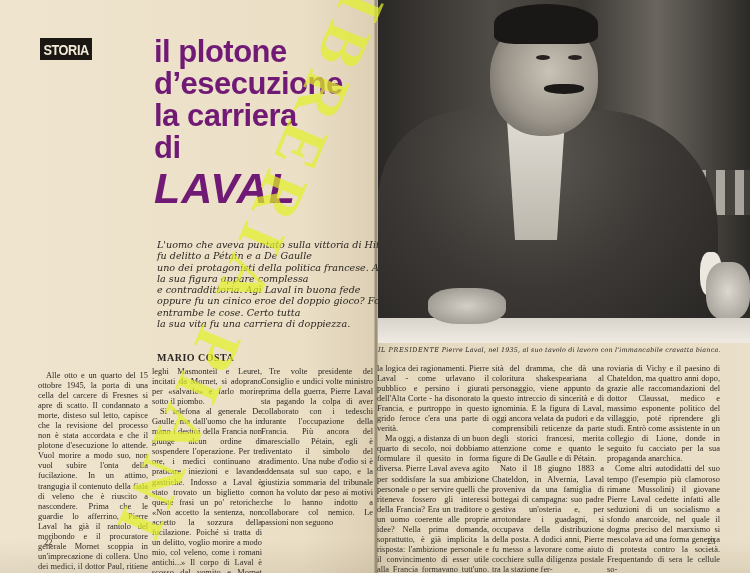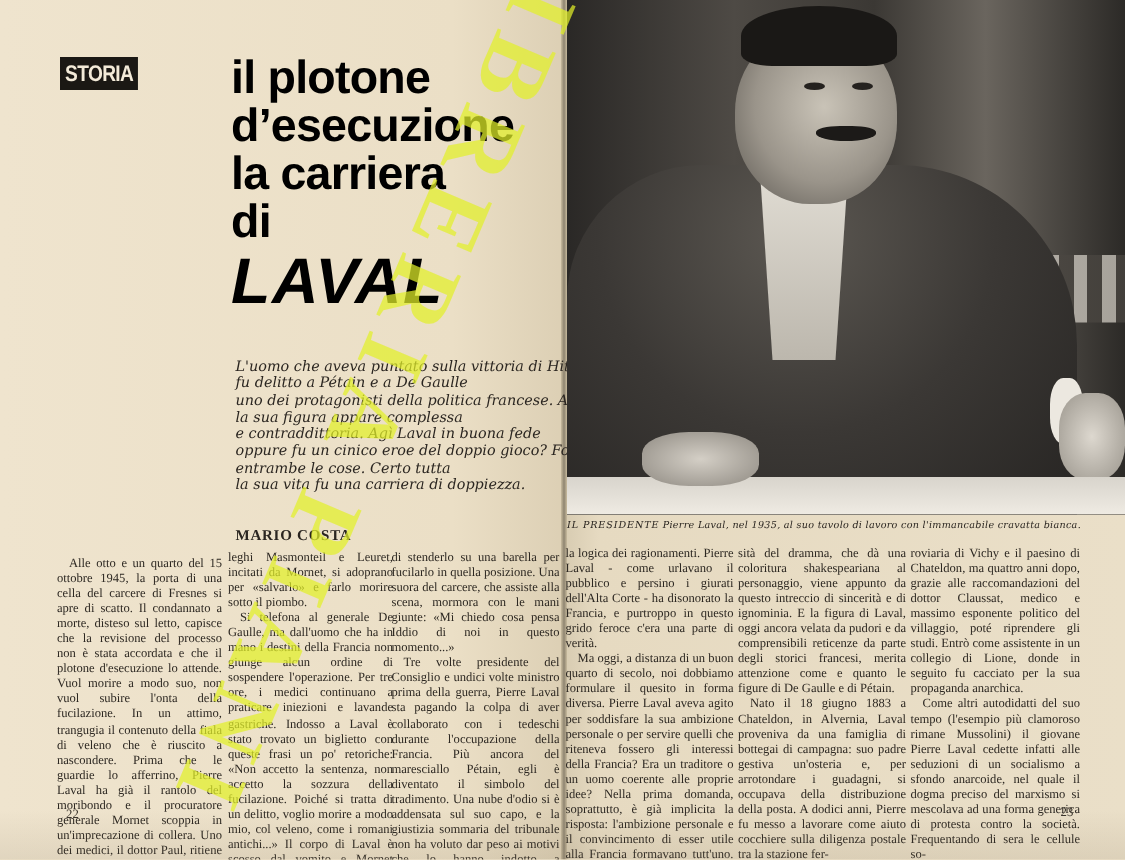--- a/index.html
+++ b/index.html
@@ -7,21 +7,21 @@
     body { position: relative; font-family: "Liberation Serif", serif; color: #2b2620; }
 
     .spread { position: absolute; left: 0; top: 0; width: 750px; height: 573px; }
     .page-left { position: absolute; left: 0; top: 0; width: 377px; height: 573px; background: linear-gradient(90deg, #efe4ce 0%, #ebdfc6 80%, #dccfb4 100%); }
     .page-right { position: absolute; left: 377px; top: 0; width: 373px; height: 573px; background: linear-gradient(90deg, #d8ccb2 0%, #e6dac1 6%, #eadfc8 100%); }
     .gutter { position: absolute; left: 374px; top: 0; width: 4px; height: 573px; background: linear-gradient(90deg, #c9bc9f, #8e8470, #c9bc9f); }
     .bottom-shade { position: absolute; left: 0; top: 540px; width: 750px; height: 33px; background: linear-gradient(180deg, rgba(0,0,0,0) 0%, rgba(120,105,80,0.12) 100%); }
 
     .badge { position: absolute; left: 40px; top: 38px; height: 22px; padding: 0 3px; background: #1b1814; color: #f3ead8; font-family: "Liberation Sans", sans-serif; font-weight: bold; font-size: 15px; line-height: 22px; letter-spacing: -0.5px; transform: scaleX(0.85); transform-origin: left center; border: 1px solid #1b1814; }
 
-    .headline { position: absolute; left: 154px; top: 36px; font-family: "Liberation Sans", sans-serif; font-weight: bold; color: #000000; }
+    .headline { position: absolute; left: 154px; top: 36px; font-family: "Liberation Sans", sans-serif; font-weight: bold; color: #701a75; }
     .headline .hl { display: block; font-size: 31px; line-height: 32px; letter-spacing: -0.5px; }
     .headline .hl-big { display: block; font-size: 43px; line-height: 44px; letter-spacing: 1px; margin-top: 2px; font-style: italic; }
 
     .intro { position: absolute; left: 157px; top: 239px; width: 222px; font-family: "DejaVu Serif", serif; font-style: italic; font-size: 9.6px; line-height: 11.3px; color: #2a2520; }
     .intro span { display: block; white-space: nowrap; }
 
     .author { position: absolute; left: 157px; top: 352px; font-family: Liberation Serif, serif; font-weight: bold; font-size: 10px; letter-spacing: 0.5px; color: #2a2520; }
 
     .col { position: absolute; font-family: "Liberation Serif", serif; font-size: 8.4px; line-height: 10.05px; color: #2d2822; text-align: justify; }
     .col p { text-indent: 8px; }
@@ -89,21 +89,20 @@
   <div class="author">MARIO COSTA</div>
 
   <div class="col col1">
     <p>Alle otto e un quarto del 15 ottobre 1945, la porta di una cella del carcere di Fresnes si apre di scatto. Il condannato a morte, disteso sul letto, capisce che la revisione del processo non è stata accordata e che il plotone d'esecuzione lo attende. Vuol morire a modo suo, non vuol subire l'onta della fucilazione. In un attimo, trangugia il contenuto della fiala di veleno che è riuscito a nascondere. Prima che le guardie lo afferrino, Pierre Laval ha già il rantolo del moribondo e il procuratore generale Mornet scoppia in un'imprecazione di collera. Uno dei medici, il dottor Paul, ritiene che si debba lasciar morire il condannato, ma i suoi due col-</p>
   </div>
   <div class="col col2">
     <p class="noind">leghi Masmonteil e Leuret, incitati da Mornet, si adoprano per «salvarlo» e farlo morire sotto il piombo.</p>
     <p>Si telefona al generale De Gaulle, ma dall'uomo che ha in mano i destini della Francia non giunge alcun ordine di sospendere l'operazione. Per tre ore, i medici continuano a praticare iniezioni e lavande gastriche. Indosso a Laval è stato trovato un biglietto con queste frasi un po' retoriche: «Non accetto la sentenza, non accetto la sozzura della fucilazione. Poiché si tratta di un delitto, voglio morire a modo mio, col veleno, come i romani antichi...» Il corpo di Laval è scosso dal vomito e Mornet suggerisce allora</p>
   </div>
   <div class="col col3">
-    <p class="noind">di stenderlo su una barella per fucilarlo in quella posizione. Una suora del carcere, che assiste alla scena, mormora con le mani giunte: «Mi chiedo cosa pensa Iddio di noi in questo momento...»</p>
     <p>Tre volte presidente del Consiglio e undici volte ministro prima della guerra, Pierre Laval sta pagando la colpa di aver collaborato con i tedeschi durante l'occupazione della Francia. Più ancora del maresciallo Pétain, egli è diventato il simbolo del tradimento. Una nube d'odio si è addensata sul suo capo, e la giustizia sommaria del tribunale non ha voluto dar peso ai motivi che lo hanno indotto a collaborare col nemico. Le passioni non seguono</p>
   </div>
 
   <div class="photo">
     <div class="bgwall"></div>
     <div class="balusters"></div>
     <div class="jacket"></div>
     <div class="shirt"></div>
     <div class="face"></div>
     <div class="hair"></div>

